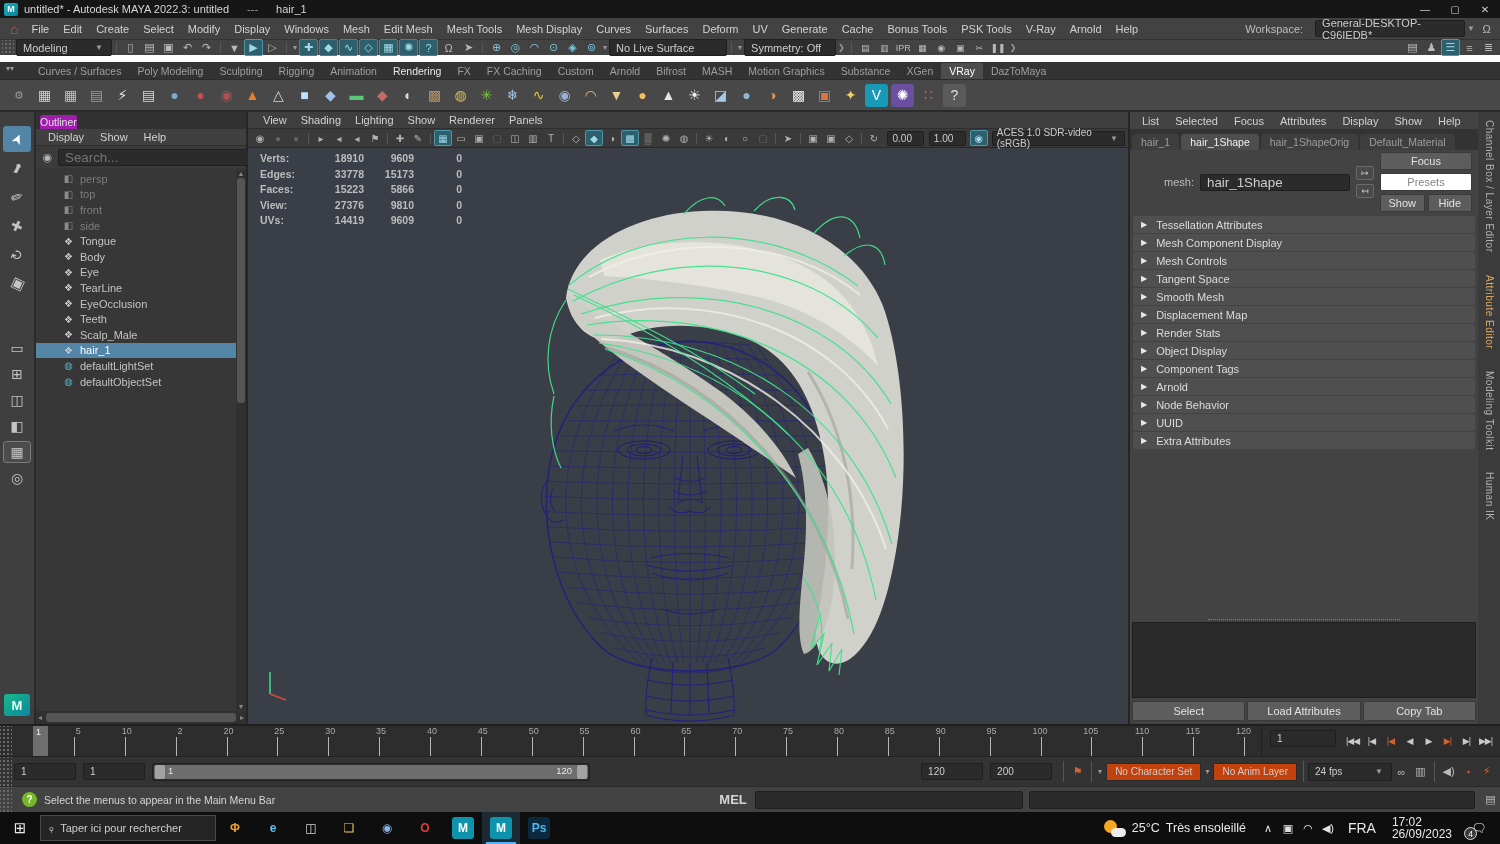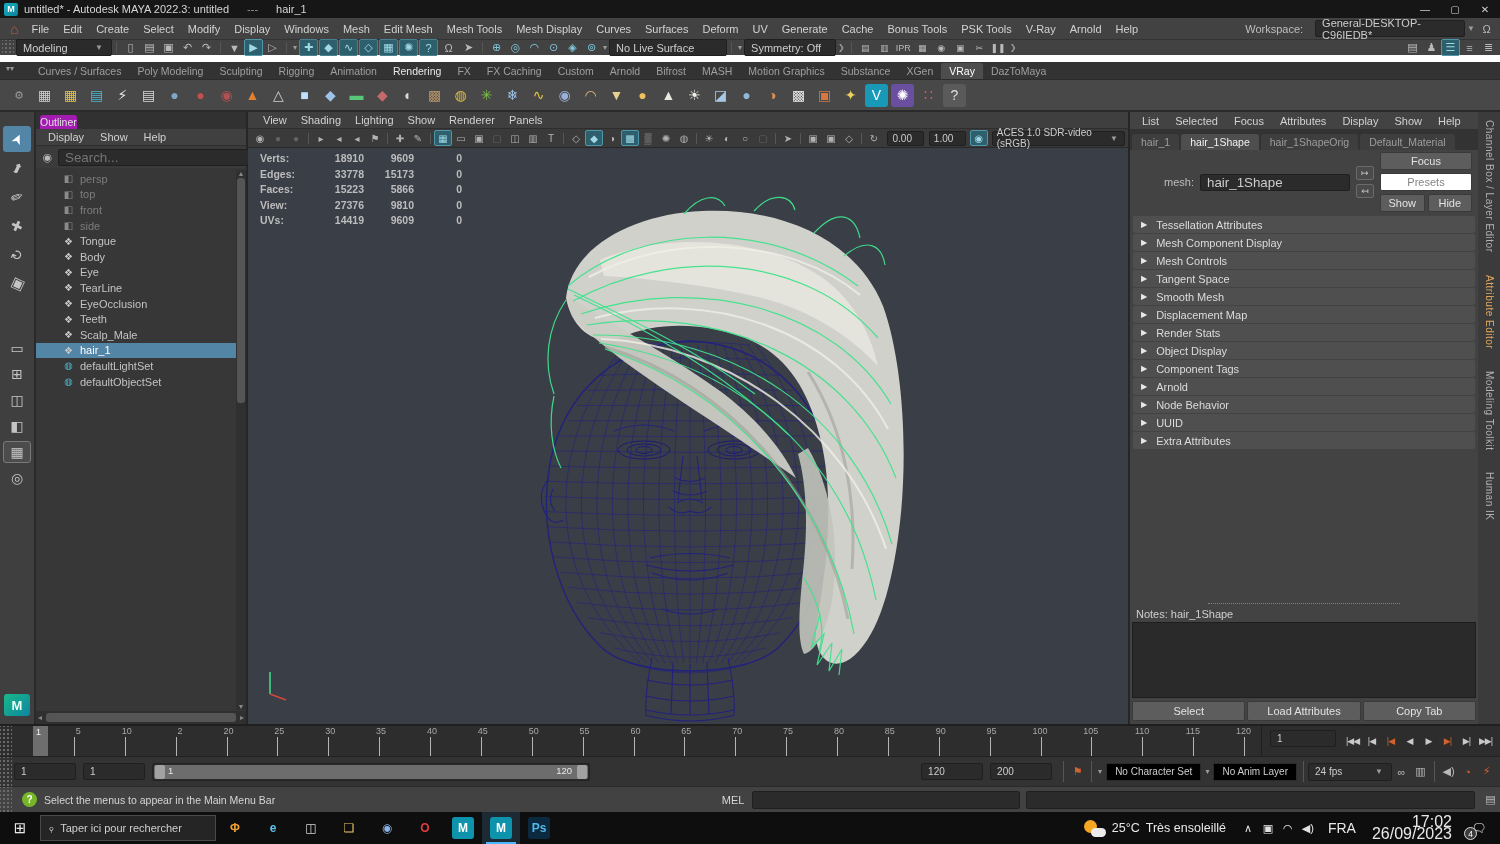--- a/index.html
+++ b/index.html
@@ -127,46 +127,46 @@
   .pb-btns{display:flex;align-items:center;gap:2px;padding-right:6px}
   .pb{width:17px;height:18px;display:flex;align-items:center;justify-content:center;color:#c9c9c9;font-size:9px;letter-spacing:-1px}
   .pb.key{color:#d2622d}
   
   .range-row{height:30px;background:#333;border-top:1px solid #222;display:flex;align-items:center;padding-right:4px}
   .rs-field{width:62px;margin-right:7px;font-size:10px}
   .range-bar{width:438px;height:18px;background:#2c2c2c;border:1px solid #222;border-radius:2px;display:flex;align-items:center;position:relative;margin-right:auto}
   .range-inner{position:absolute;left:1px;right:1px;top:1px;bottom:1px;background:#6d6d6d;border-radius:2px;display:flex;align-items:center;justify-content:space-between;color:#e8e8e8;font-size:9.5px}
   .handle{width:10px;height:14px;background:#a2a2a2;border-radius:2px;margin:0 1px}
   .range-inner .lab{position:relative;top:0}
-  .rr-box{font-size:10px;color:#cdcdcd;background:#000000;border:1px solid #2a2a2a;padding:1px 8px;height:18px;display:flex;align-items:center;margin:0 2px}
+  .rr-box{font-size:10px;color:#cdcdcd;background:#c2410c;border:1px solid #2a2a2a;padding:1px 8px;height:18px;display:flex;align-items:center;margin:0 2px}
   .fps-select{width:84px;justify-content:space-between;font-size:10px;height:18px}
   
   .help-row{height:26px;background:#424242;border-top:1px solid #2a2a2a;display:flex;align-items:center}
   .help-q{width:15px;height:15px;border-radius:50%;background:#77b529;color:#fff;font-size:10px;font-weight:bold;display:flex;align-items:center;justify-content:center;margin:0 7px 0 8px}
   .help-text{color:#d5d5d5;font-size:10.5px}
-  .mel-label{color:#d5d5d5;margin:0 8px 0 12px;font-weight:normal;font-size:11px}
+  .mel-label{color:#d5d5d5;margin:0 8px 0 12px;font-weight:bold;font-size:13px}
   .mel-input{width:268px;height:18px}
   .mel-result{flex:1;height:18px;margin:0 6px}
   
   .taskbar{height:32px;background:#0e0e0e;display:flex;align-items:center;color:#e8e8e8}
   .tb-start{width:40px;text-align:center;font-size:15px;color:#e8e8e8}
   .tb-search{width:176px;height:26px;background:#252525;border:1px solid #4a4a4a;display:flex;align-items:center;gap:6px;padding:0 7px;color:#cfcfcf;font-size:11px}
   .tb-search .mag{font-size:11px;color:#dedede;transform:rotate(-45deg)}
   .tb-app{width:38px;height:32px;display:flex;align-items:center;justify-content:center;font-size:13px;position:relative}
   .tb-app .bgk{width:22px;height:22px;border-radius:3px;display:flex;align-items:center;justify-content:center;font-weight:bold;font-size:12px}
   .tb-app.active{background:#1d2a33}
   .tb-app.active:after{content:"";position:absolute;left:4px;right:4px;bottom:0;height:2px;background:#4db8ff}
   .tb-right{display:flex;align-items:center;gap:4px;padding-right:4px}
   .weather{display:flex;align-items:center;gap:6px;padding:0 8px;font-size:12.5px}
   .w-ico{position:relative;width:22px;height:18px}
   .w-sun{position:absolute;left:0;top:1px;width:13px;height:13px;border-radius:50%;background:#f5a623}
   .w-cloud{position:absolute;right:0;bottom:0;width:15px;height:9px;border-radius:6px;background:#ececec}
   .tray-ico{width:20px;text-align:center;color:#e2e2e2;font-size:11px}
   .tb-lang{padding:0 6px;font-size:14px}
-  .tb-clock{text-align:right;font-size:16px;line-height:12px;padding:0 6px}
+  .tb-clock{text-align:left;font-size:12px;line-height:12px;padding:0 6px}
   .tb-notif{width:34px;height:32px;display:flex;align-items:center;justify-content:center;position:relative;font-size:12px}
   .badge{position:absolute;left:2px;bottom:4px;width:13px;height:13px;border-radius:50%;background:#3c3c3c;border:1px solid #dcdcdc;color:#fff;font-size:8.5px;display:flex;align-items:center;justify-content:center}
 </style>
 </head>
 <body>
 
 <div class="titlebar row">
   <span class="maya-badge">M</span>
   <span>untitled* - Autodesk MAYA 2022.3: untitled</span>
   <span style="margin:0 18px;color:#9a9a9a">---</span>
@@ -806,21 +806,20 @@
           <span>UUID</span>
         </div>
 
         <div class="ae-sec">
           <span class="arr">▶</span>
           <span>Extra Attributes</span>
         </div>
       </div>
     <span class="grow"></span>
     <div class="ae-split"></div>
-    <div class="notes-label">Notes:  hair_1Shape</div>
     <div class="notes-box"></div>
     <div class="ae-footer">
 
     <span class="ae-btn">Select</span>
         <span class="ae-btn">Load Attributes</span>
         <span class="ae-btn">Copy Tab</span>
       </div>
   </div>
 
   <div class="side-tabs">

